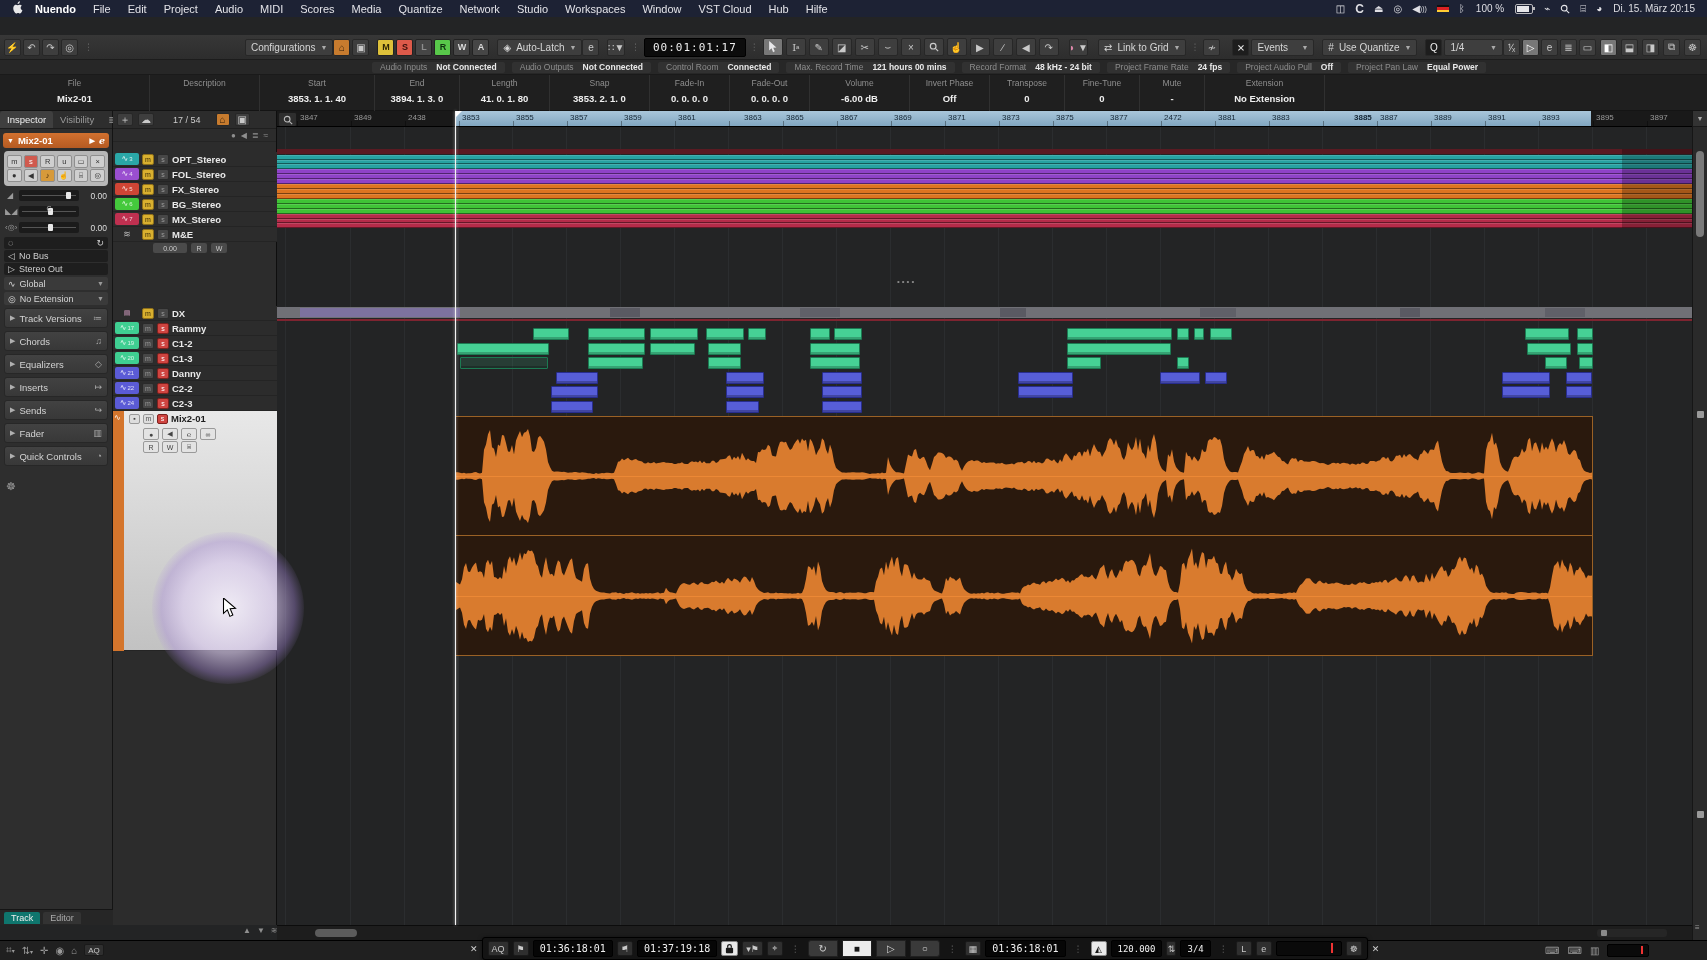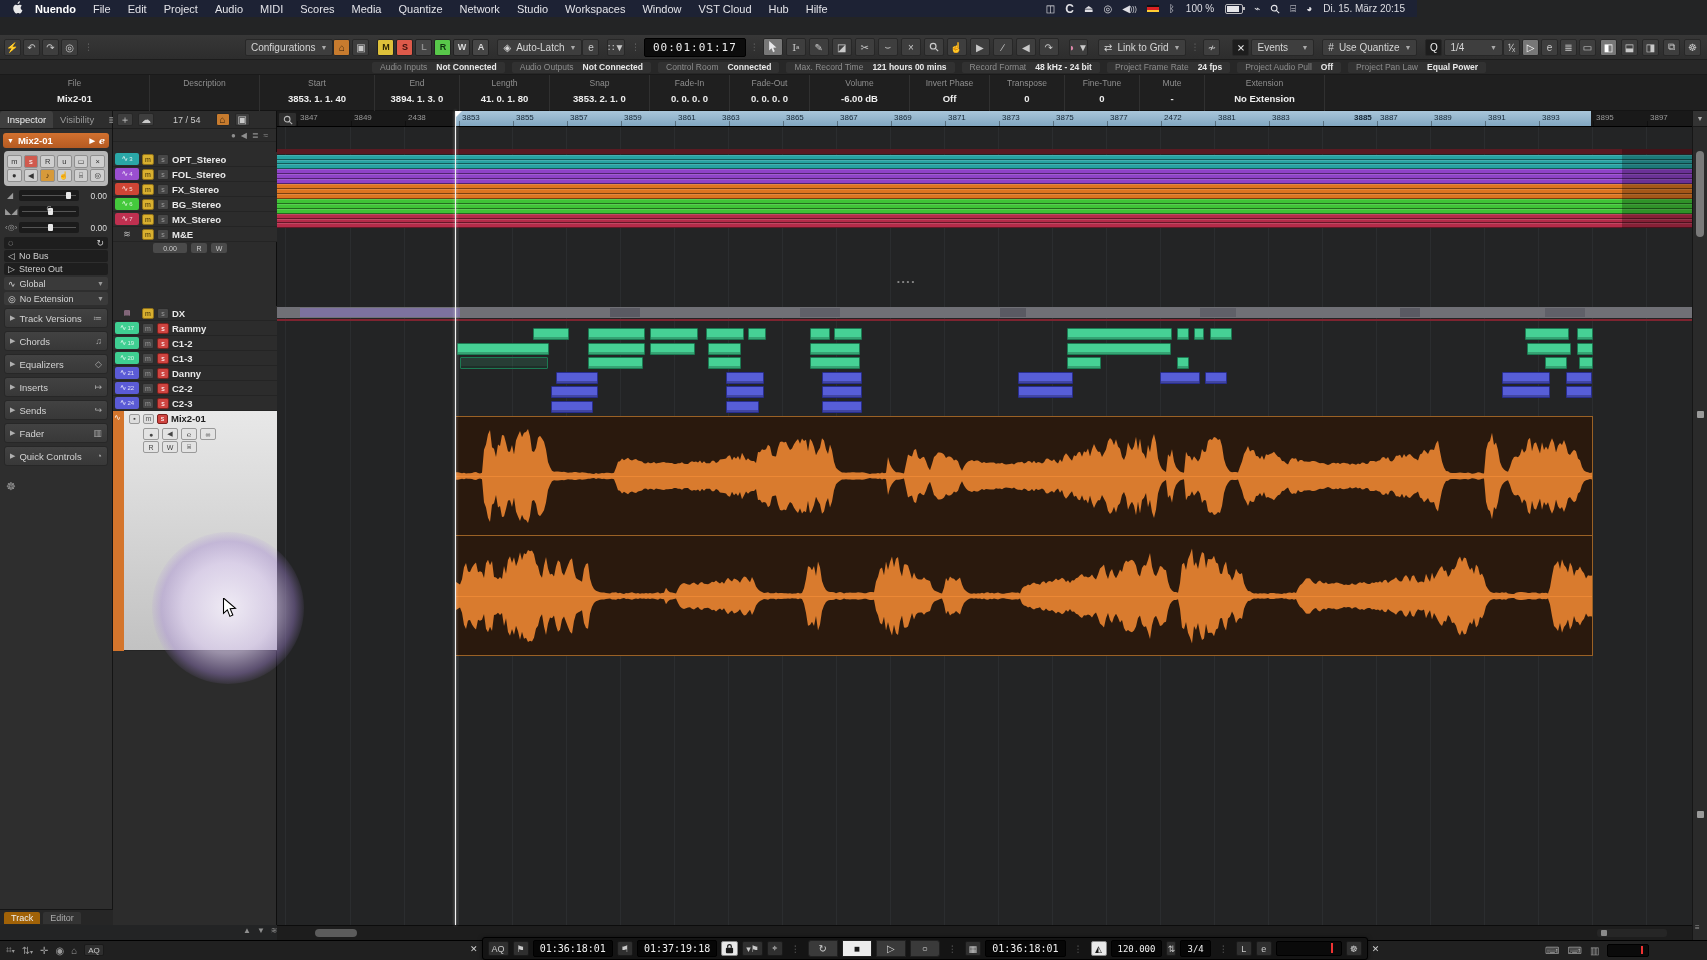--- a/index.html
+++ b/index.html
@@ -1,21 +1,21 @@
 <!DOCTYPE html>
 <html><head>
 <meta charset="utf-8">
 <style>
   html,body{margin:0;padding:0;background:#101010;}
   body{width:1707px;height:960px;overflow:hidden;font-family:"Liberation Sans",sans-serif;position:relative;color:#ccc;-webkit-font-smoothing:antialiased;}
   #root{position:absolute;inset:0;width:1707px;height:960px;background:#232425;}
   .abs{position:absolute;}
   .flex{display:flex;align-items:center;}
   
-  #menubar{left:0;top:0;width:1417px;height:17px;background:#1d2234;color:#e6e6ea;font-size:11px;display:flex;align-items:center;padding:0 12px;box-sizing:border-box;gap:0;text-align:right;}
+  #menubar{left:0;top:0;width:1707px;height:17px;background:#1d2234;color:#e6e6ea;font-size:11px;display:flex;align-items:center;padding:0 12px;box-sizing:border-box;gap:0;text-align:right;}
   #menu-items{display:flex;align-items:center;gap:17px;margin-left:12px;}
   #menu-items .mi{white-space:nowrap;color:#e3e3e8;}
   #menu-items .mi.app{font-weight:bold;color:#fff;}
   #menu-right{margin-left:auto;display:flex;align-items:center;gap:11px;font-size:10px;color:#dfdfe4;}
   #menu-right .ic{display:inline-flex;align-items:center;justify-content:center;height:13px;}
   
   #titlebar{left:0;top:17px;width:1707px;height:18px;background:#2c2c2e;border-bottom:1px solid #1a1a1a;display:flex;align-items:center;box-sizing:border-box;}
   .tl{width:9px;height:9px;border-radius:50%;margin-left:7px;}
   #wintitle{position:absolute;left:0;right:0;text-align:center;font-size:11px;color:#b5b5b8;}
   #wintitle .doc{color:#9a9ad0;margin-right:5px;font-size:10px;}
@@ -55,21 +55,21 @@
   .slider .trk{position:absolute;left:3px;right:3px;top:5px;height:1px;background:#555;}
   .slider .hnd{position:absolute;top:2px;width:5px;height:7px;background:#e8e8e8;border-radius:1px;}
   .fadval{width:24px;text-align:right;color:#dcdcdc;font-size:8.5px;}
   .routrow{margin:1px 4px;height:12px;background:#1e1e1e;border-radius:2px;display:flex;align-items:center;padding:0 4px;gap:4px;color:#cfcfcf;font-size:9px;}
   .idrop{margin:2px 4px;height:13px;background:#3a3a3a;border-radius:2px;display:flex;align-items:center;padding:0 4px;gap:4px;color:#d6d6d6;font-size:9px;}
   .isec{margin:3px 4px;height:18px;background:linear-gradient(#424242,#383838);border:1px solid #272727;border-radius:3px;display:flex;align-items:center;padding:0 5px;color:#d3d3d3;font-size:9.5px;gap:4px;}
   .isec .tri{font-size:7px;color:#b0b0b0;}
   .isec .sic{margin-left:auto;color:#a9a9a9;font-size:9px;}
   #insp-bottom{position:absolute;bottom:0;left:0;width:113px;height:16px;background:#262626;border-top:1px solid #151515;display:flex;align-items:center;padding-left:4px;gap:3px;box-sizing:border-box;}
   .btab{padding:1px 7px;font-size:9px;color:#aaa;background:#333;border-radius:2px 2px 0 0;}
-  .btab.on{color:#eee;background:#a16207;}
+  .btab.on{color:#eee;background:#0f766e;}
   
   #tracklist{left:113px;top:111px;width:164px;height:814px;background:#2c2c2c;border-right:1px solid #0e0e0e;box-sizing:border-box;}
   #tl-head{height:17px;display:flex;align-items:center;gap:3px;padding:0 4px;border-bottom:1px solid #1f1f1f;font-size:9px;color:#ccc;}
   #tl-filter{height:12px;display:flex;align-items:center;justify-content:flex-end;gap:5px;padding:0 8px;color:#8f8f8f;font-size:8px;border-bottom:1px solid #242424;}
   .trow{position:absolute;left:0;width:164px;height:15px;display:flex;align-items:center;gap:3px;box-sizing:border-box;border-bottom:1px solid #242424;background:#2c2c2c;padding-left:2px;}
   .tchip{width:24px;height:12px;border-radius:2px;display:flex;align-items:center;justify-content:center;gap:1px;font-size:7px;color:rgba(255,255,255,.92);}
   .tchip .wv{font-size:8px;line-height:1;}
   .tchip .nm{font-size:6px;color:rgba(255,255,255,.8);}
   .msq{width:12px;height:11px;border-radius:2px;background:#474747;border:1px solid #2a2a2a;display:flex;align-items:center;justify-content:center;font-size:7px;color:#999;box-sizing:border-box;}
   .msq.mon{background:#d9b02f;border-color:#8f701a;color:#3c2e06;}
@@ -669,21 +669,21 @@
         <div class="rtick inblue" style="left: 185px;">3853</div>
         <div class="rtickline" style="left: 182px;"></div>
         <div class="rtick inblue" style="left: 239px;">3855</div>
         <div class="rtickline" style="left: 236px;"></div>
         <div class="rtick inblue" style="left: 293px;">3857</div>
         <div class="rtickline" style="left: 290px;"></div>
         <div class="rtick inblue" style="left: 347px;">3859</div>
         <div class="rtickline" style="left: 344px;"></div>
         <div class="rtick inblue" style="left: 401px;">3861</div>
         <div class="rtickline" style="left: 398px;"></div>
-        <div class="rtick inblue" style="left: 445px;">3863</div>
+        <div class="rtick inblue" style="left: 467px;">3863</div>
         <div class="rtickline" style="left: 452px;"></div>
         <div class="rtick inblue" style="left: 509px;">3865</div>
         <div class="rtickline" style="left: 506px;"></div>
         <div class="rtick inblue" style="left: 563px;">3867</div>
         <div class="rtickline" style="left: 560px;"></div>
         <div class="rtick inblue" style="left: 617px;">3869</div>
         <div class="rtickline" style="left: 614px;"></div>
         <div class="rtick inblue" style="left: 671px;">3871</div>
         <div class="rtickline" style="left: 668px;"></div>
         <div class="rtick inblue" style="left: 725px;">3873</div>

